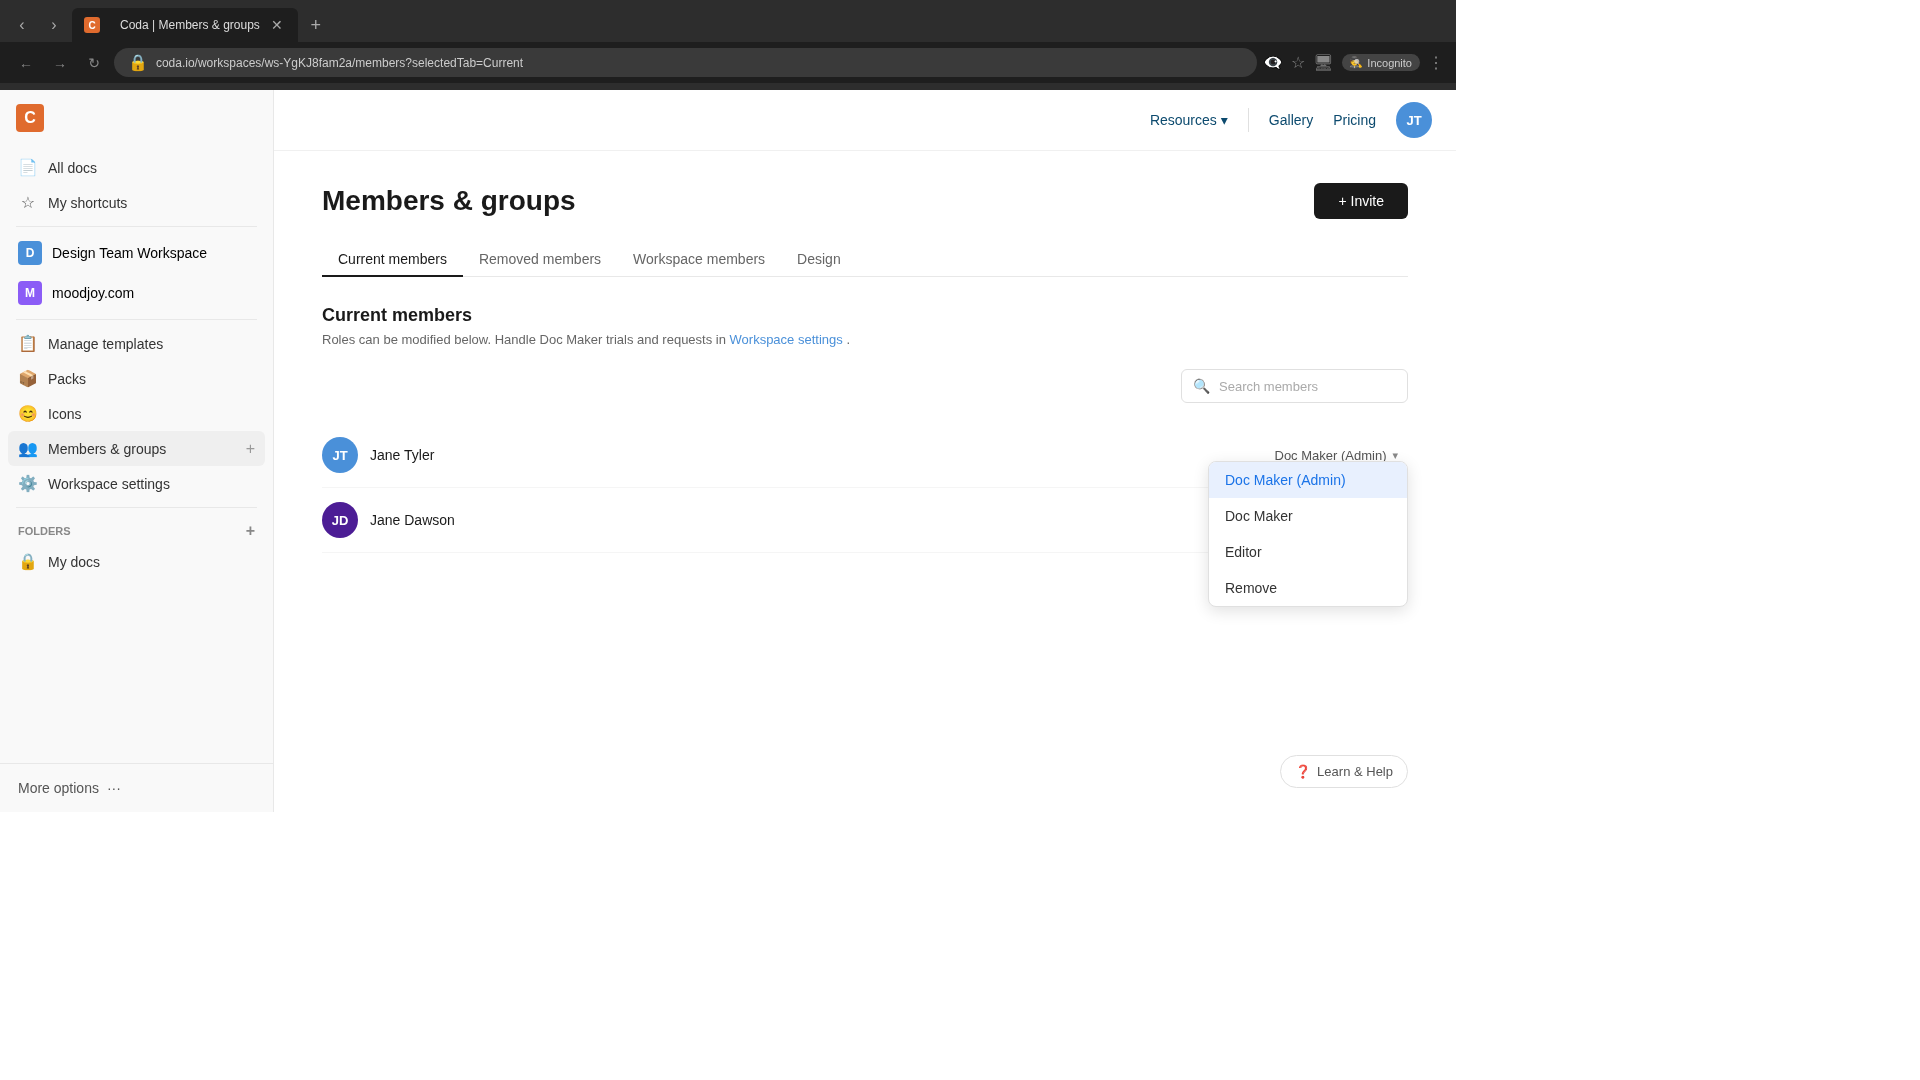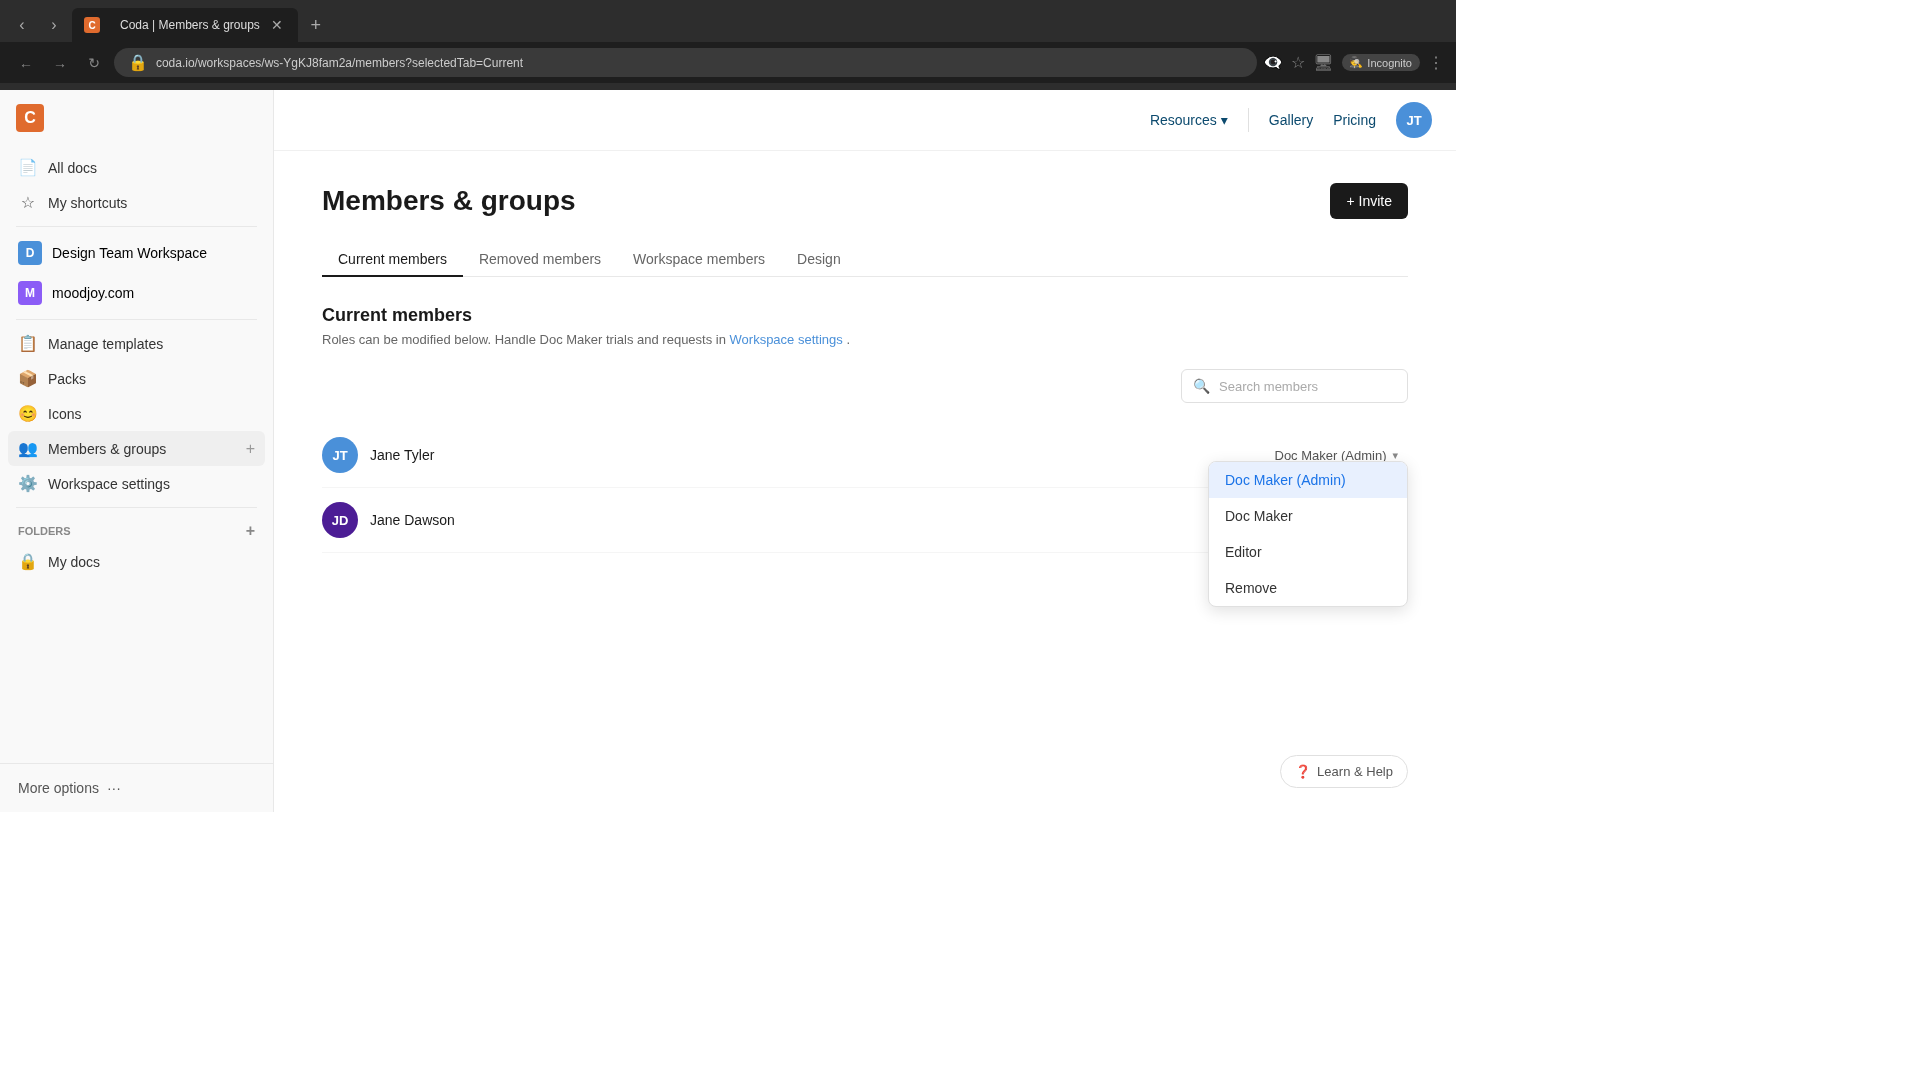--- a/index.html
+++ b/index.html
@@ -101,21 +101,21 @@
     .page-body {
       flex: 1; padding: 32px 48px; overflow-y: auto; position: relative;
     }
     .page-title-row {
       display: flex; align-items: center; justify-content: space-between; margin-bottom: 24px;
     }
     .page-title {
       font-size: 28px; font-weight: 700; color: #1a1a1a;
     }
     .invite-btn {
-      background: #1a1a1a; color: #fff; border: none; padding: 10px 16px; border-radius: 6px; font-size: 14px; cursor: pointer; display: flex; align-items: center; gap: 6px; font-weight: 500;
+      background: #1a1a1a; color: #fff; border: none; padding: 10px 24px; border-radius: 6px; font-size: 14px; cursor: pointer; display: flex; align-items: center; gap: 6px; font-weight: 500;
     }
     .tabs-row {
       display: flex; gap: 0; margin-bottom: 28px; border-bottom: 1px solid #e8e8e8;
     }
     .tab-item {
       padding: 8px 16px; font-size: 14px; color: #666; cursor: pointer; border-bottom: 2px solid transparent; margin-bottom: -1px;
     }
     .tab-item.active { color: #1a1a1a; border-bottom-color: #1a1a1a; font-weight: 500; }
     .section-title { font-size: 18px; font-weight: 600; color: #1a1a1a; margin-bottom: 6px; }
     .section-subtitle { font-size: 13px; color: #666; margin-bottom: 22px; }

